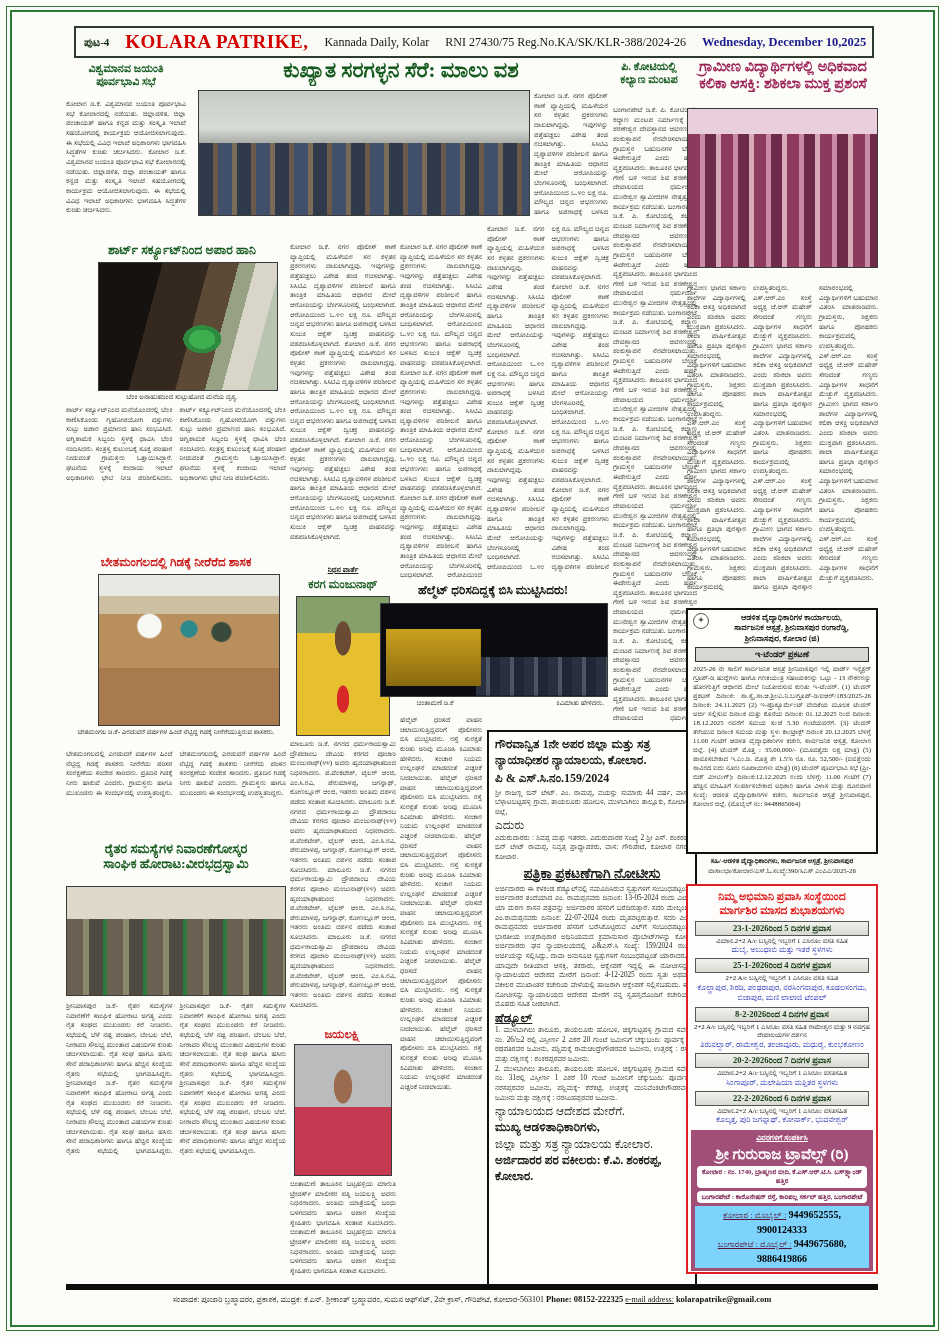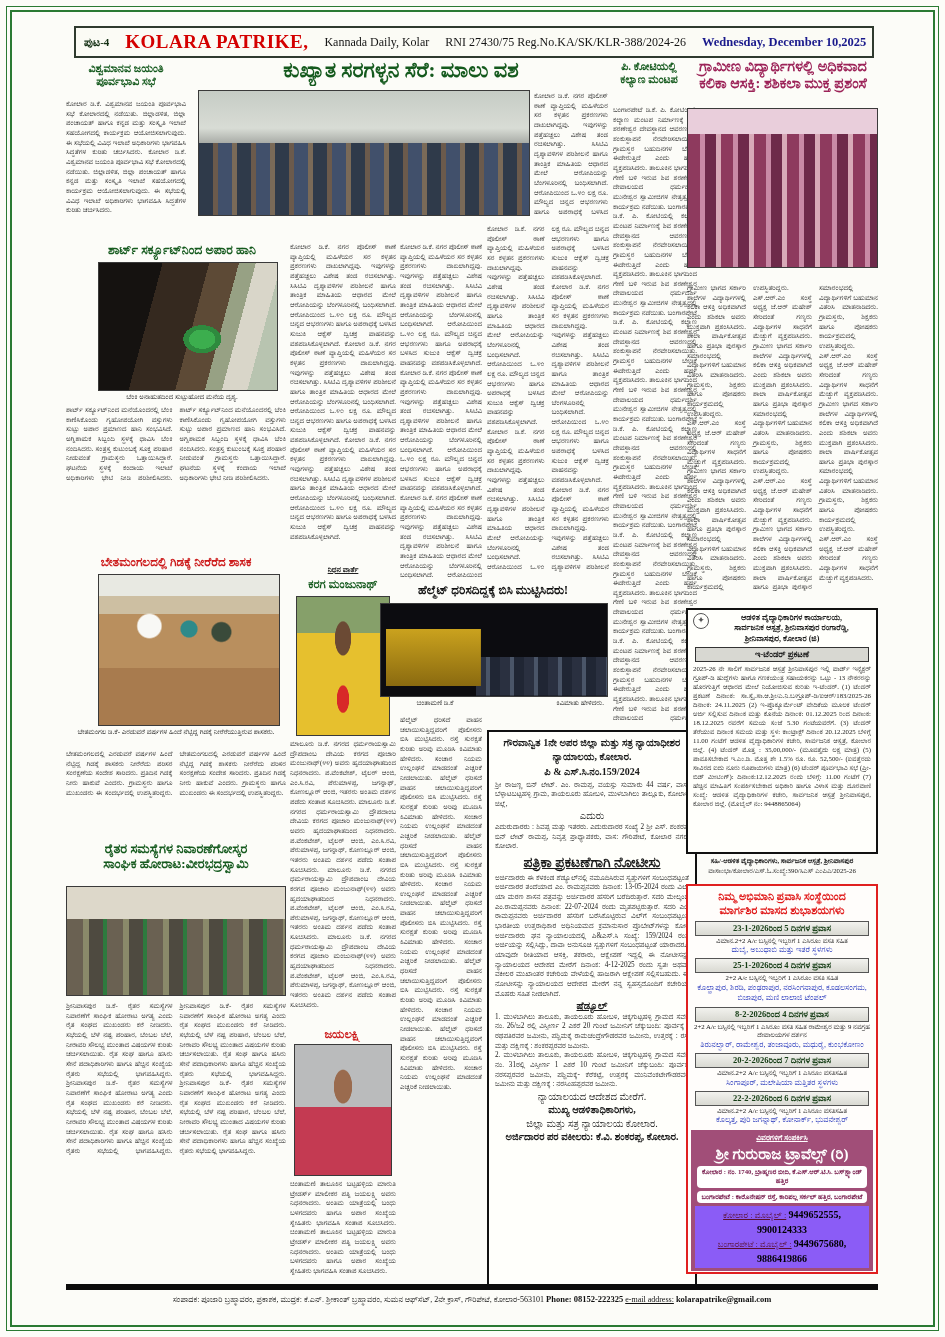--- a/index.html
+++ b/index.html
@@ -56,35 +56,35 @@
     radial-gradient(ellipse at 50% 32%,#9a6b4e 0 13%,rgba(0,0,0,0) 14%),
     linear-gradient(180deg,#babbbc 0 48%,#c43a52 48% 100%);}
   .notice-box{border:2px solid #111;background:#fffffb;box-sizing:border-box;padding:4px 6px;}
   .tender-box{border:2px solid #111;background:#fffffb;box-sizing:border-box;padding:3px 5px;}
   .tender-head{font-size:8px;font-weight:bold;text-align:center;line-height:1.3;}
   .tender-strip{border:1px solid #333;background:#d8d8d2;font-weight:bold;text-align:center;
                 font-size:8.5px;margin:3px 2px;padding:1px 0;}
   .tender-body{font-size:6.8px;line-height:1.32;text-align:justify;}
   .emblem{width:14px;height:14px;border:1px solid #555;border-radius:50%;display:inline-block;
           text-align:center;font-size:9px;line-height:13px;color:#555;float:left;margin-right:3px;}
-  .court-center{text-align:center;font-weight:bold;font-size:10px;line-height:1.35;}
+  .court-center{font-weight:bold;font-size:12px;line-height:1.35;}
   .court-body{font-size:7.2px;line-height:1.34;text-align:justify;}
   .court-title{font-size:14px;font-weight:bold;text-align:center;text-decoration:underline;margin:3px 0;}
   .travel-box{border:2px solid #e02020;background:#fffdfb;box-sizing:border-box;padding:3px;}
   .travel-title{color:#e01818;font-weight:bold;text-align:center;font-size:11px;line-height:1.3;}
   .tour-date{border:1px solid #555;background:linear-gradient(180deg,#f2f2ee,#d9d9d2);
              font-weight:bold;text-align:center;font-size:8.5px;color:#143c14;margin:3px 4px 1px;padding:1px 0;}
   .tour-detail{font-size:6.8px;text-align:center;color:#111;line-height:1.25;}
   .tour-dest{font-size:8px;font-weight:normal;text-align:center;color:#2233bb;line-height:1.3;}
   .travel-contact{background:#a14e78;margin-top:4px;padding:3px 4px;}
   .tc-small{color:#fff;font-size:7.5px;font-weight:bold;text-align:center;text-decoration:underline;}
   .tc-name{color:#fff;font-size:15px;font-weight:bold;text-align:center;line-height:1.2;margin:2px 0;}
   .tc-addr{background:#fff;color:#7a2050;font-size:6.8px;font-weight:bold;text-align:center;
            border-radius:4px;margin:3px 2px;padding:2px 3px;line-height:1.3;}
-  .tc-phone-band{background:#8b5cf6;margin:3px 0 0;padding:2px 3px;}
+  .tc-phone-band{background:#7dd3fc;margin:3px 0 0;padding:2px 3px;}
   .tc-phone{font-size:8.5px;text-align:center;color:#5a1030;line-height:1.45;}
   .tc-phone b{color:#000;font-size:10px;}
   .footer-bar{background:#0c0c0c;}
   .footer-txt{font-size:8px;text-align:center;color:#111;white-space:nowrap;}
   .footer-txt b{font-size:8.5px;}
 </style>
 </head>
 <body>
 
 <div class="page">

